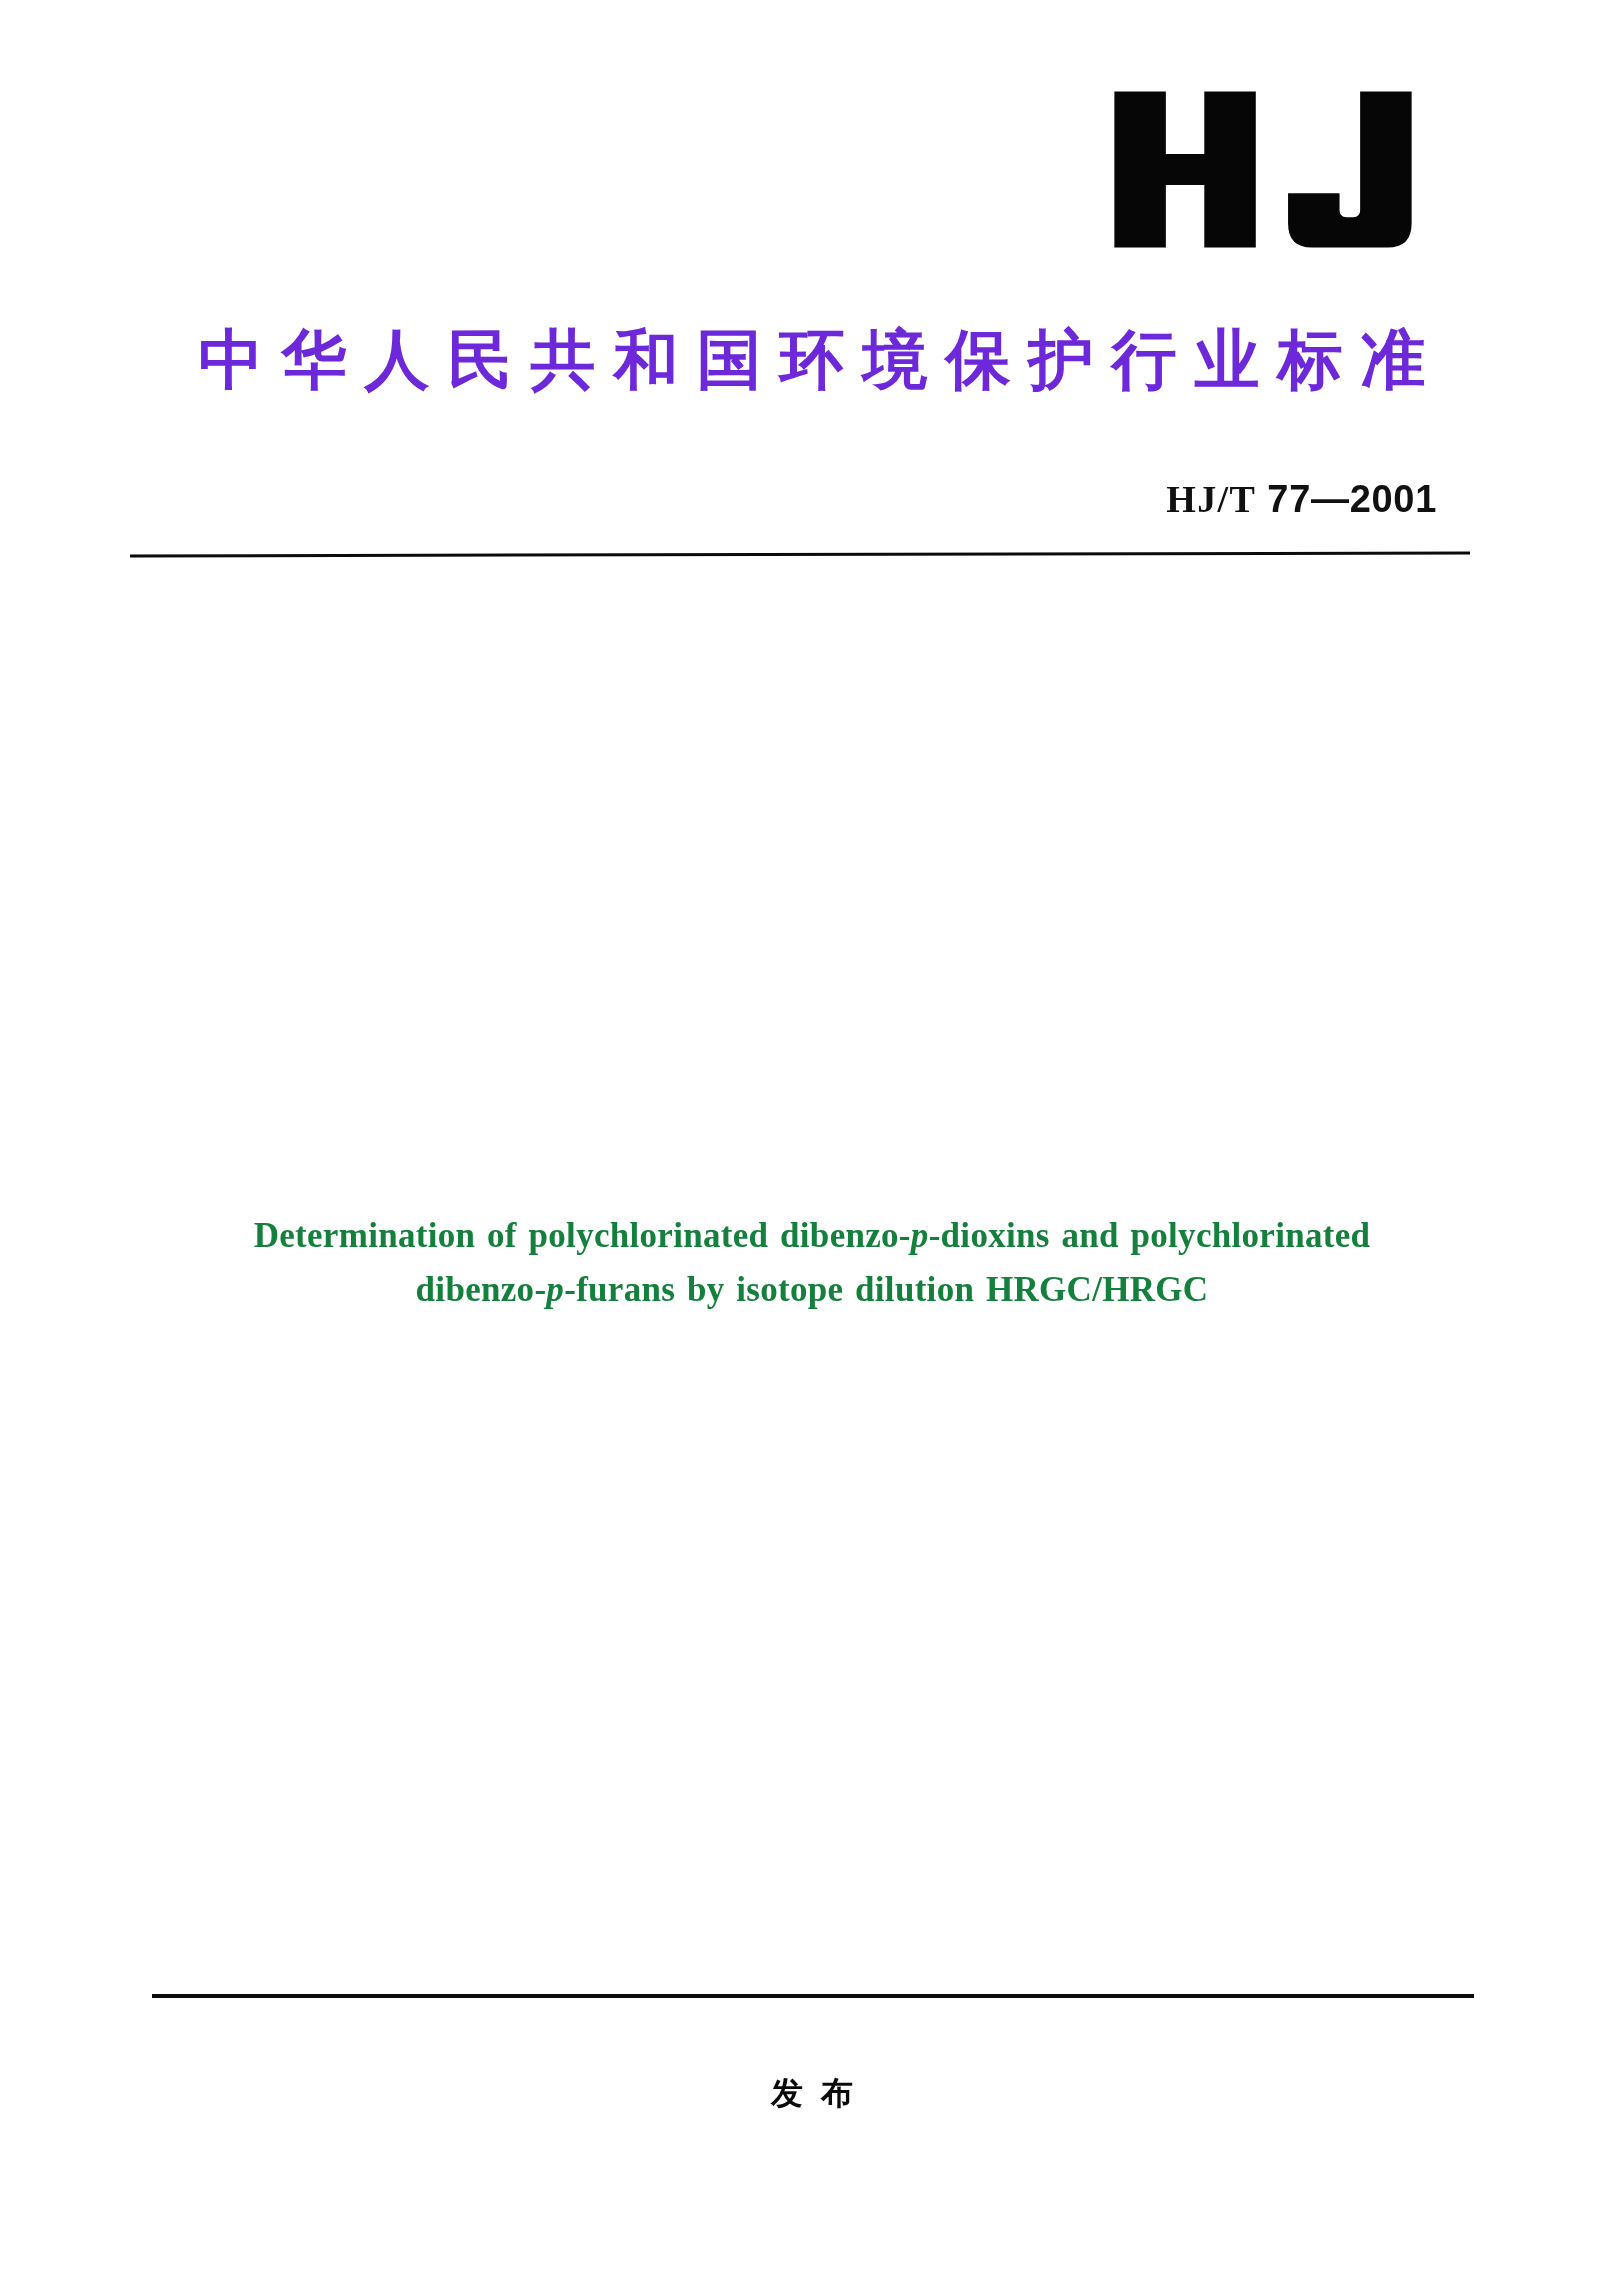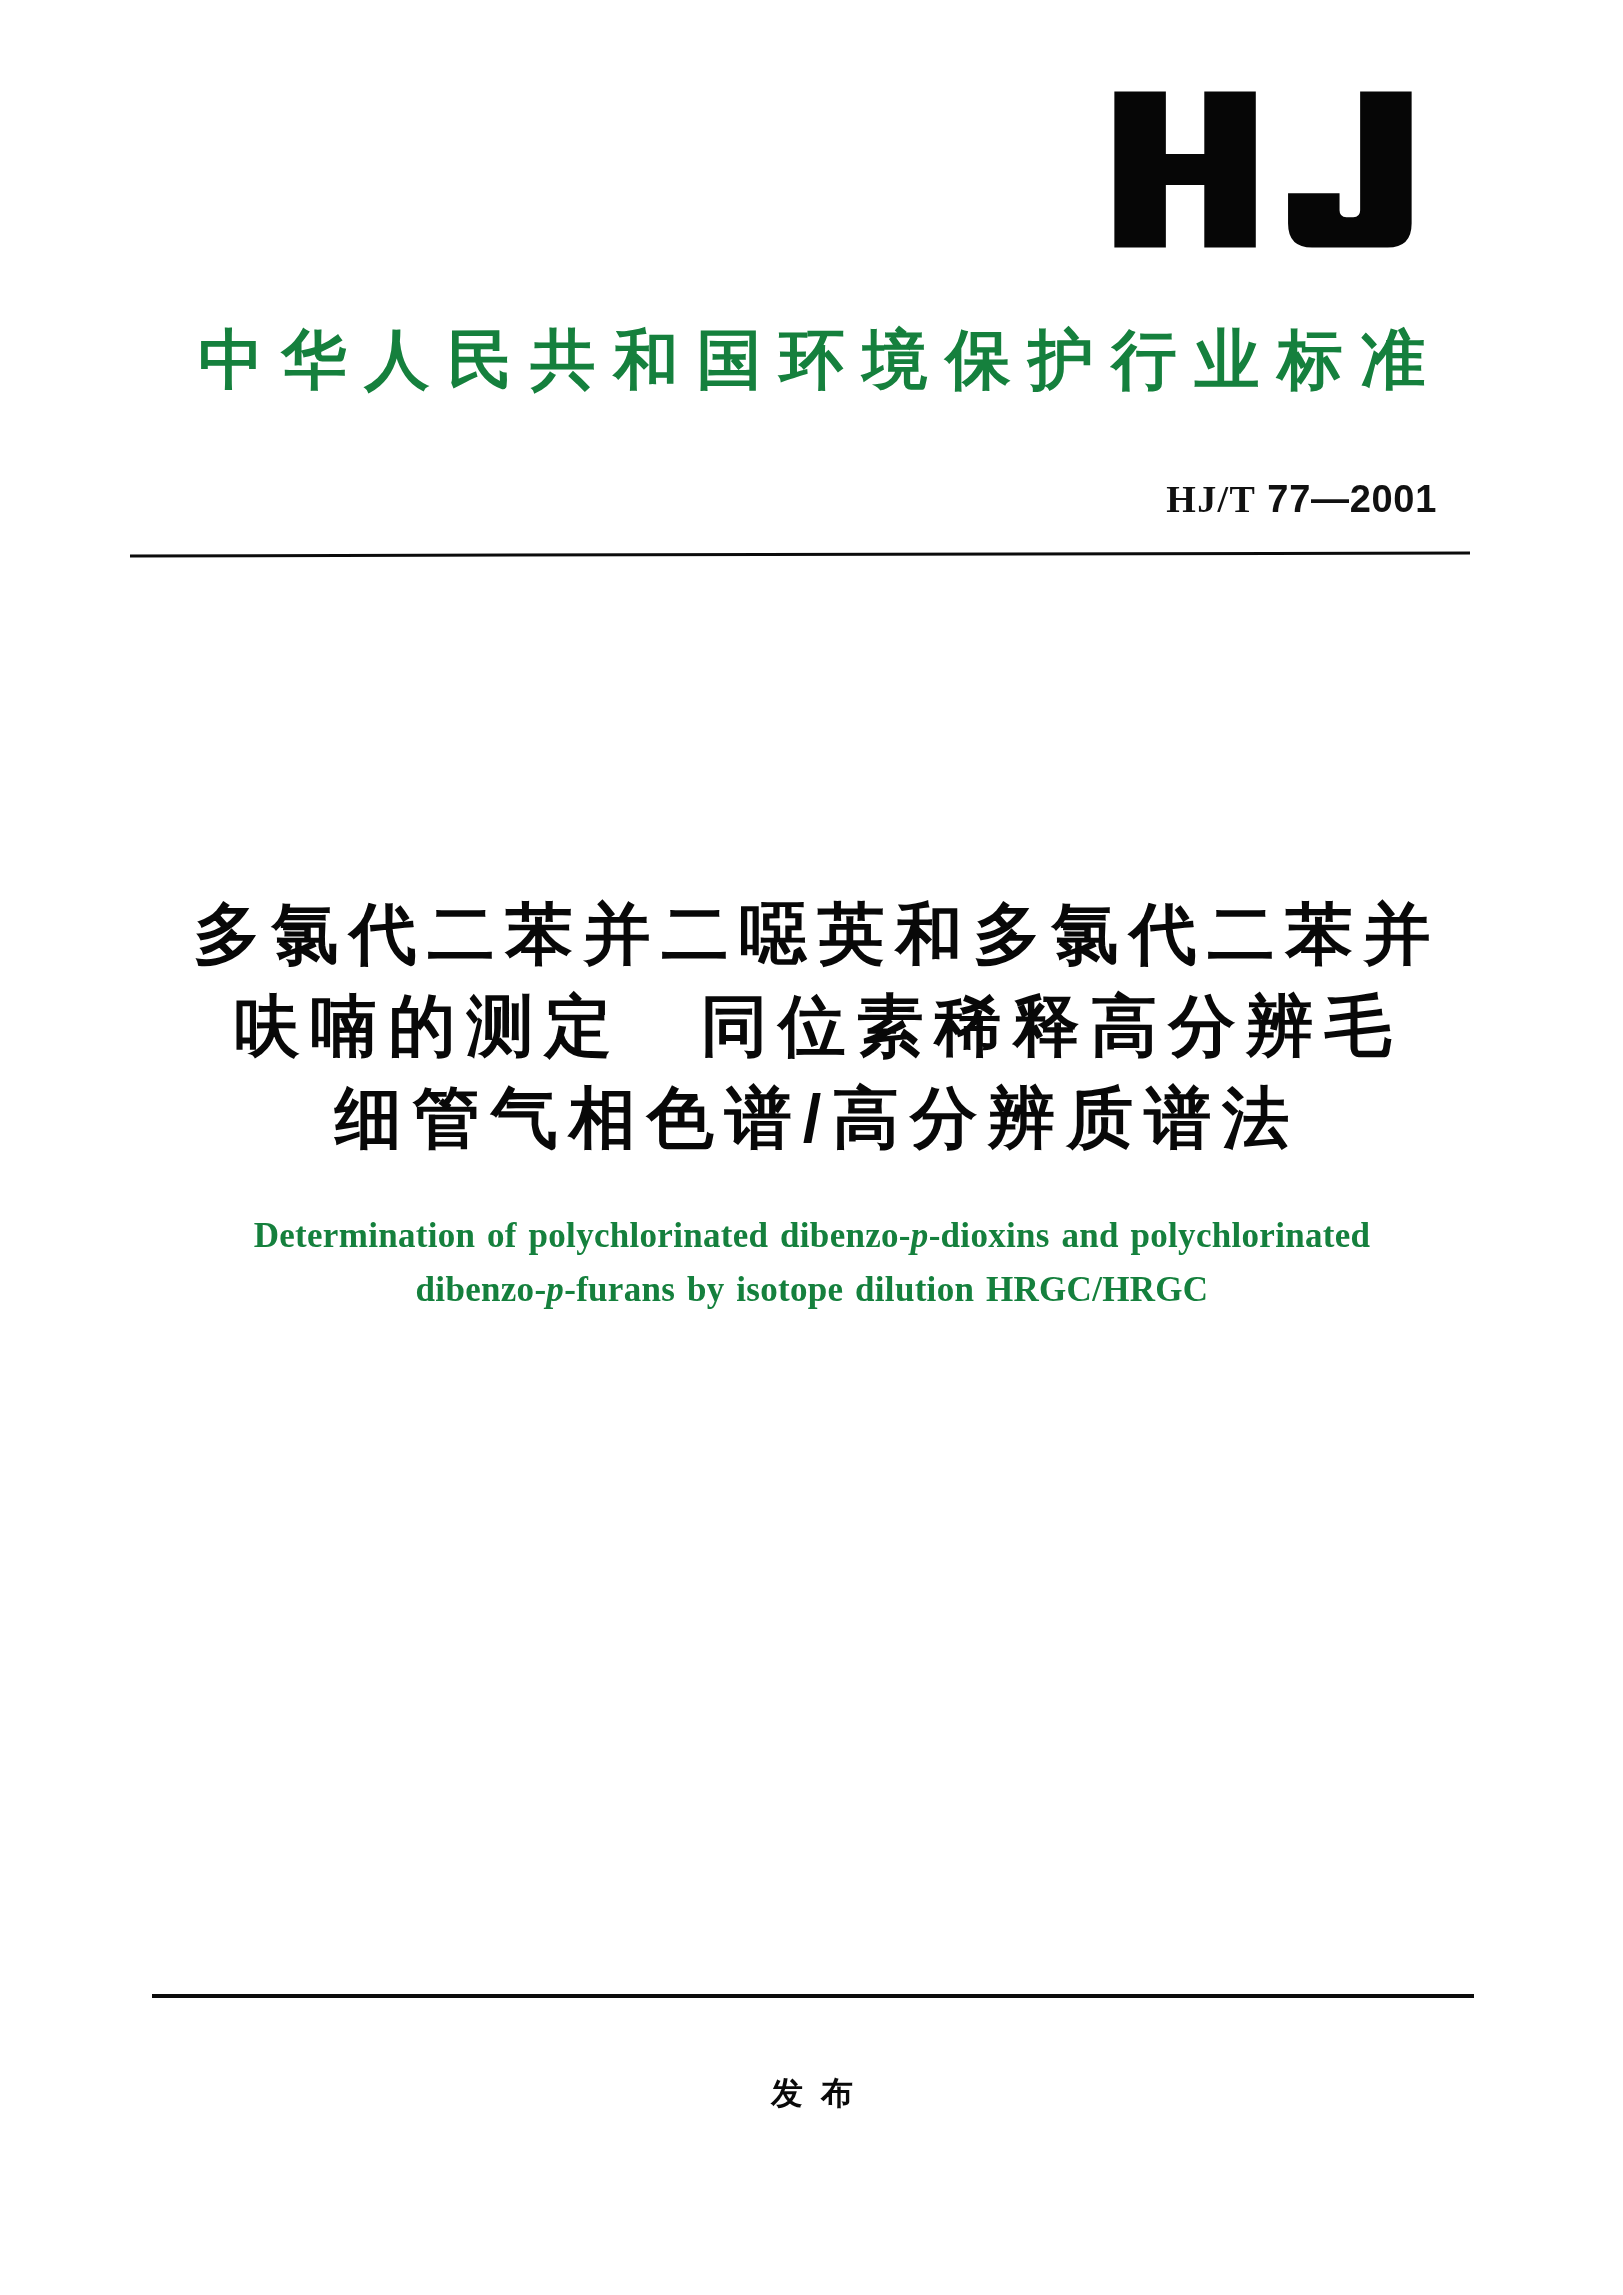--- a/index.html
+++ b/index.html
@@ -19,21 +19,21 @@
   
   .std-type{
     position:absolute;top:316px;left:0;width:100%;
     text-align:center;
     font-family:"Liberation Serif","DejaVu Serif",serif;
     font-weight:900;
     font-size:65px;
     letter-spacing:18px;
     text-indent:18px;
     white-space:nowrap;
-    color:#15803d;
+    color:#6d28d9;
   }
   
   .std-number{
     position:absolute;top:477px;right:187px;
     white-space:nowrap;
     font-size:38px;
     color:#111;
   }
   .num-prefix{
     font-family:"Liberation Serif","DejaVu Serif",serif;
@@ -135,25 +135,20 @@
   </div>
 
   <div class="std-type">中华人民共和国环境保护行业标准</div>
 
   <div class="std-number">
     <span class="num-prefix">HJ/T</span><span class="num-code">77—2001</span>
   </div>
 
   <div class="rule rule-top"></div>
 
-  <div class="title-cn">
-    <div>多氯代二苯并二噁英和多氯代二苯并</div>
-    <div>呋喃的测定　同位素稀释高分辨毛</div>
-    <div>细管气相色谱/高分辨质谱法</div>
-  </div>
 
   <div class="title-en">
     <div><span>Determination of polychlorinated dibenzo-</span><span class="p-italic">p</span><span>-dioxins and polychlorinated</span></div>
     <div><span>dibenzo-</span><span class="p-italic">p</span><span>-furans by isotope dilution HRGC/HRGC</span></div>
   </div>
 
 
   <div class="rule rule-bottom"></div>
 
   <div class="publisher">

